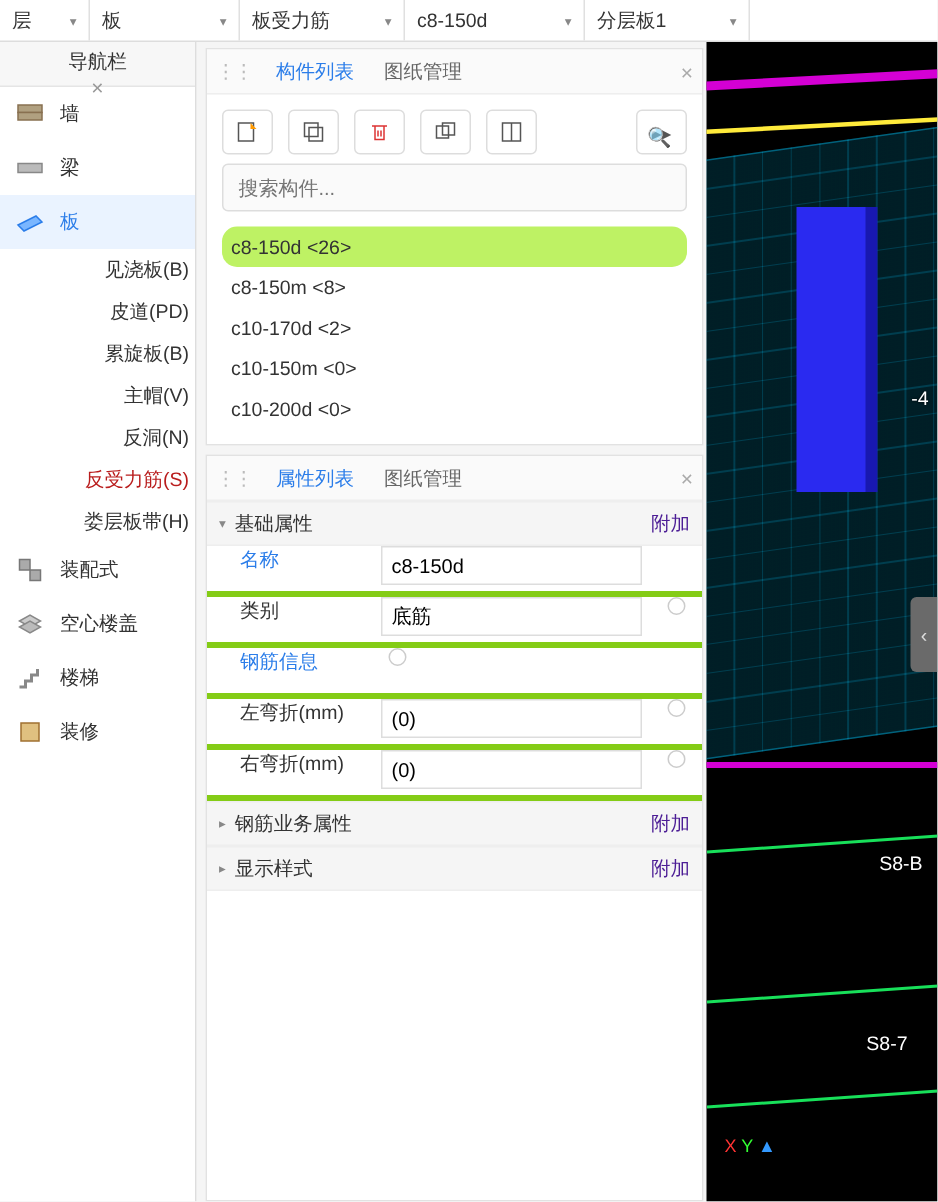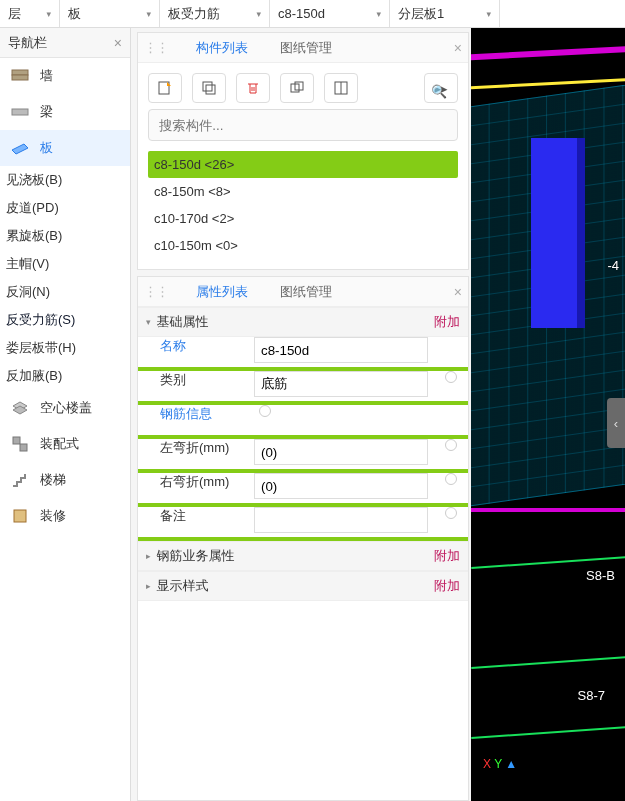--- a/index.html
+++ b/index.html
@@ -5,55 +5,55 @@
 * { box-sizing: border-box; margin: 0; padding: 0; }
 body { font-family: "Microsoft YaHei", Arial, sans-serif; font-size: 13px; color: #333; background: #f5f5f5; overflow: hidden; width: 625px; height: 801px; }
 
 .top-bar { display: flex; height: 28px; background: #fff; border-bottom: 1px solid #ddd; }
 .top-dd { display: flex; align-items: center; padding: 0 8px; border-right: 1px solid #e0e0e0; cursor: pointer; min-width: 60px; position: relative; }
 .top-dd .caret { margin-left: auto; font-size: 9px; color: #888; }
 
 .main { display: flex; height: calc(801px - 28px); }
 
 .sidebar { width: 131px; background: #fff; border-right: 1px solid #ddd; display: flex; flex-direction: column; }
-.sidebar-head { display: flex; align-items: center; justify-content: space-between; padding: 4px 8px; background: #f7f7f7; border-bottom: 1px solid #e5e5e5; height: 30px; }
+.sidebar-head { display: flex; align-items: center; justify-content: space-between; padding: 4px 8px; background: #f7f7f7; border-bottom: 1px solid #e5e5e5; height: 30px; flex-direction: column; }
 .side-close { color: #999; cursor: pointer; font-size: 14px; }
 .side-list { overflow: auto; flex: 1; }
 .side-item { display: flex; align-items: center; padding: 8px 10px; cursor: pointer; gap: 10px; }
 .side-item.active { background: #eaf3ff; color: #2b7de9; }
 .side-ico { width: 20px; height: 20px; display: inline-flex; align-items: center; justify-content: center; }
-.side-sub { padding: 5px 4px 5px 6px; cursor: pointer; font-size: 13px; }
-.side-sub.active { color: #0f172a; }
+.side-sub { padding: 5px 4px 5px 6px; cursor: pointer; font-size: 13px; text-align: right; }
+.side-sub.active { color: #b91c1c; }
 
 .center { width: 340px; display: flex; flex-direction: column; gap: 6px; padding: 4px 2px 0 6px; }
 
 .panel { background: #fff; border: 1px solid #e2e2e2; display: flex; flex-direction: column; }
 .panel-head { display: flex; align-items: center; height: 30px; border-bottom: 1px solid #eee; background: #fafafa; padding: 0 6px; gap: 4px; }
 .grip { color: #bbb; letter-spacing: -1px; cursor: move; padding-right: 4px; }
-.tab { padding: 4px 8px; cursor: pointer; color: #666; margin-left: 12px; }
+.tab { padding: 4px 8px; cursor: pointer; color: #666; }
 .tab.active { color: #2b7de9; }
 .pclose { margin-left: auto; color: #aaa; cursor: pointer; font-size: 14px; }
 
 .toolbar { display: flex; gap: 10px; padding: 10px 10px 6px; align-items: center; }
 .tbtn { width: 34px; height: 30px; border: 1px solid #ddd; border-radius: 4px; display: flex; align-items: center; justify-content: center; cursor: pointer; background: #fff; color: #555; }
 .tsep { flex: 1; }
 
 .search-wrap { padding: 0 10px 8px; }
 .search { width: 100%; height: 32px; border: 1px solid #ddd; border-radius: 4px; padding: 0 30px 0 10px; background: #fafafa; outline: none; }
 .search-ico { position: relative; }
 .search-ico .mag { position: absolute; right: 10px; top: -25px; color: #bbb; }
 
 .clist { padding: 2px 10px 10px; }
 .citem { padding: 6px 6px; cursor: pointer; border-radius: 2px; }
-.citem.sel { background: #84cc16; }
+.citem.sel { background: #bef264; border-radius: 10px; }
 
 .prop-body { padding: 0; }
 .group-head { display: flex; align-items: center; background: #f5f5f5; border-top: 1px solid #eee; border-bottom: 1px solid #eee; padding: 5px 8px; cursor: pointer; }
 .gh-caret { font-size: 9px; color: #888; margin-right: 6px; }
-.gh-extra { margin-left: auto; color: #be185d; }
+.gh-extra { margin-left: auto; color: #4c1d95; }
 .prop-row { display: flex; align-items: flex-start; border-bottom: 4px solid #84cc16; height: 34px; }
 .prop-label { width: 110px; padding-left: 22px; color: #333; }
 .prop-label.link { color: #2b7de9; cursor: pointer; }
 .prop-val { flex: 1; padding: 0 6px; }
 .prop-val input { width: 100%; height: 26px; border: 1px solid #ddd; padding: 0 6px; background: #fff; outline: none; }
 .prop-extra { width: 34px; text-align: center; color: #ccc; }
 .radio-dot { width: 12px; height: 12px; border: 1px solid #ccc; border-radius: 50%; display: inline-block; }
 
 .viewport { flex: 1; background: #000; position: relative; overflow: hidden; }
 .vp-layer { position: absolute; }
@@ -127,39 +127,38 @@
         <span>板</span>
       </div>
 
       <div class="side-sub"><span>见浇板(B)</span></div>
       <div class="side-sub"><span>皮道(PD)</span></div>
       <div class="side-sub"><span>累旋板(B)</span></div>
       <div class="side-sub"><span>主帽(V)</span></div>
       <div class="side-sub"><span>反洞(N)</span></div>
       <div class="side-sub active"><span>反受力筋(S)</span></div>
       <div class="side-sub"><span>娄层板带(H)</span></div>
-      <div class="side-sub"><span>反加腋(B)</span></div>
-
+
+      <div class="side-item">
+        <span class="side-ico">
+            <svg width="20" height="20">
+              <rect x="3" y="3" width="7" height="7" fill="#aaa" stroke="#777"></rect>
+              <rect x="10" y="10" width="7" height="7" fill="#aaa" stroke="#777"></rect>
+            </svg>
+          </span>
+        <span>装配式</span>
+      </div>
       <div class="side-item">
         <span class="side-ico">
             <svg width="20" height="20">
               <polygon points="3,8 10,4 17,8 10,12" fill="#ccc" stroke="#888"></polygon>
               <polygon points="3,12 10,8 17,12 10,16" fill="#bbb" stroke="#888"></polygon>
             </svg>
           </span>
         <span>空心楼盖</span>
-      </div>
-      <div class="side-item">
-        <span class="side-ico">
-            <svg width="20" height="20">
-              <rect x="3" y="3" width="7" height="7" fill="#aaa" stroke="#777"></rect>
-              <rect x="10" y="10" width="7" height="7" fill="#aaa" stroke="#777"></rect>
-            </svg>
-          </span>
-        <span>装配式</span>
       </div>
       <div class="side-item">
         <span class="side-ico">
             <svg width="20" height="20">
               <path d="M3 16 h4 v-4 h4 v-4 h4 v-4" fill="none" stroke="#888" stroke-width="2"></path>
             </svg>
           </span>
         <span>楼梯</span>
       </div>
       <div class="side-item">
@@ -221,20 +220,21 @@
         <div class="search-ico">
           <input class="search" placeholder="搜索构件..." style="">
           <span class="mag">🔍</span>
         </div>
       </div>
       <div class="clist">
         <div class="citem sel"><span>c8-150d &lt;26&gt;</span></div>
         <div class="citem"><span>c8-150m &lt;8&gt;</span></div>
         <div class="citem"><span>c10-170d &lt;2&gt;</span></div>
         <div class="citem"><span>c10-150m &lt;0&gt;</span></div>
+        <div class="citem"><span>c10-200d &lt;0&gt;</span></div>
       </div>
     </div>
 
     <div class="panel" style="flex:1">
       <div class="panel-head">
         <span class="grip">⋮⋮</span>
         <span class="tab active">属性列表</span>
         <span class="tab">图纸管理</span>
         <span class="pclose">×</span>
       </div>
@@ -260,25 +260,20 @@
           <div class="prop-extra"><span class="radio-dot"></span></div>
         </div>
         <div class="prop-row">
           <div class="prop-label">左弯折(mm)</div>
           <div class="prop-val"><input value="(0)" style=""></div>
           <div class="prop-extra"><span class="radio-dot"></span></div>
         </div>
         <div class="prop-row">
           <div class="prop-label">右弯折(mm)</div>
           <div class="prop-val"><input value="(0)" style=""></div>
-          <div class="prop-extra"><span class="radio-dot"></span></div>
-        </div>
-        <div class="prop-row">
-          <div class="prop-label">备注</div>
-          <div class="prop-val"><input value="" style=""></div>
           <div class="prop-extra"><span class="radio-dot"></span></div>
         </div>
 
         <div class="group-head">
           <span class="gh-caret">▸</span>
           <span>钢筋业务属性</span>
           <span class="gh-extra">附加</span>
         </div>
         <div class="group-head">
           <span class="gh-caret">▸</span>

